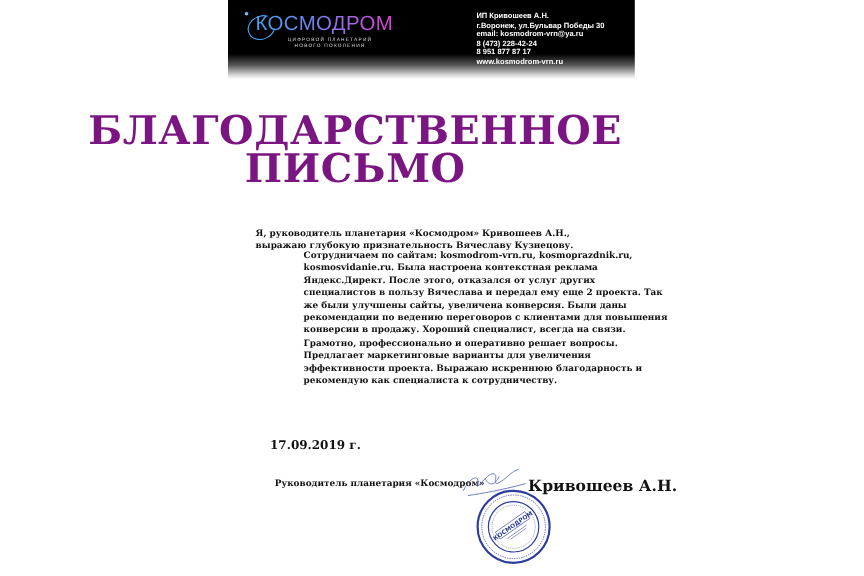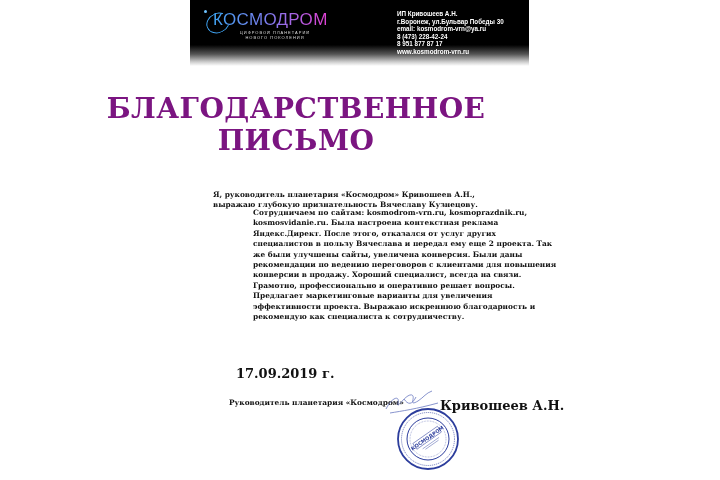--- a/index.html
+++ b/index.html
@@ -27,30 +27,30 @@
     .logo-sub {
       font-family: "Liberation Sans", sans-serif; font-size: 4px; color: #ddd; letter-spacing: 1px;
       text-align: center; margin-left: 26px; line-height: 5px; width: 90px;
     }
     .contacts {
       position: absolute; left: 207px; top: 10px;
       font-family: "Liberation Sans", sans-serif; font-size: 6.3px; font-weight: 700; color: #fff; line-height: 7.6px;
     }
     .title {
       position: absolute; left: 0; width: 592px; top: 93px; text-align: center;
-      color: #7b1581; font-family: "DejaVu Serif", serif; font-weight: 700; font-size: 28px;
+      color: #7b1581; font-family: "DejaVu Serif", serif; font-weight: 700; font-size: 33px;
       line-height: 32px; letter-spacing: 0.5px;
     }
     .body-text {
       position: absolute; left: 213px; width: 305px;
       font-family: "DejaVu Serif", serif; font-weight: 700; font-size: 7.4px; line-height: 10.4px; color: #111;
     }
     .p1 { top: 190px; }
     .p2 { top: 208px; margin-left: 40px; }
-    .date { position: absolute; left: 225px; top: 366px; font-size: 13px; font-weight: 700; color: #111; margin-left: 11px; }
+    .date { position: absolute; left: 225px; top: 366px; font-size: 10px; font-weight: 700; color: #111; }
     .sign-label { position: absolute; left: 229px; top: 398px; font-size: 7.4px; font-weight: 700; color: #111; }
     .sign-name { position: absolute; left: 440px; top: 398px; font-size: 13px; font-weight: 700; color: #111; }
     .signature { position: absolute; left: 382px; top: 389px; width: 60px; height: 28px; }
     .stamp { position: absolute; left: 396px; top: 407px; width: 64px; height: 64px; }
   </style>
 </head>
 <body>
 
 <div class="banner">
   <div class="logo">

